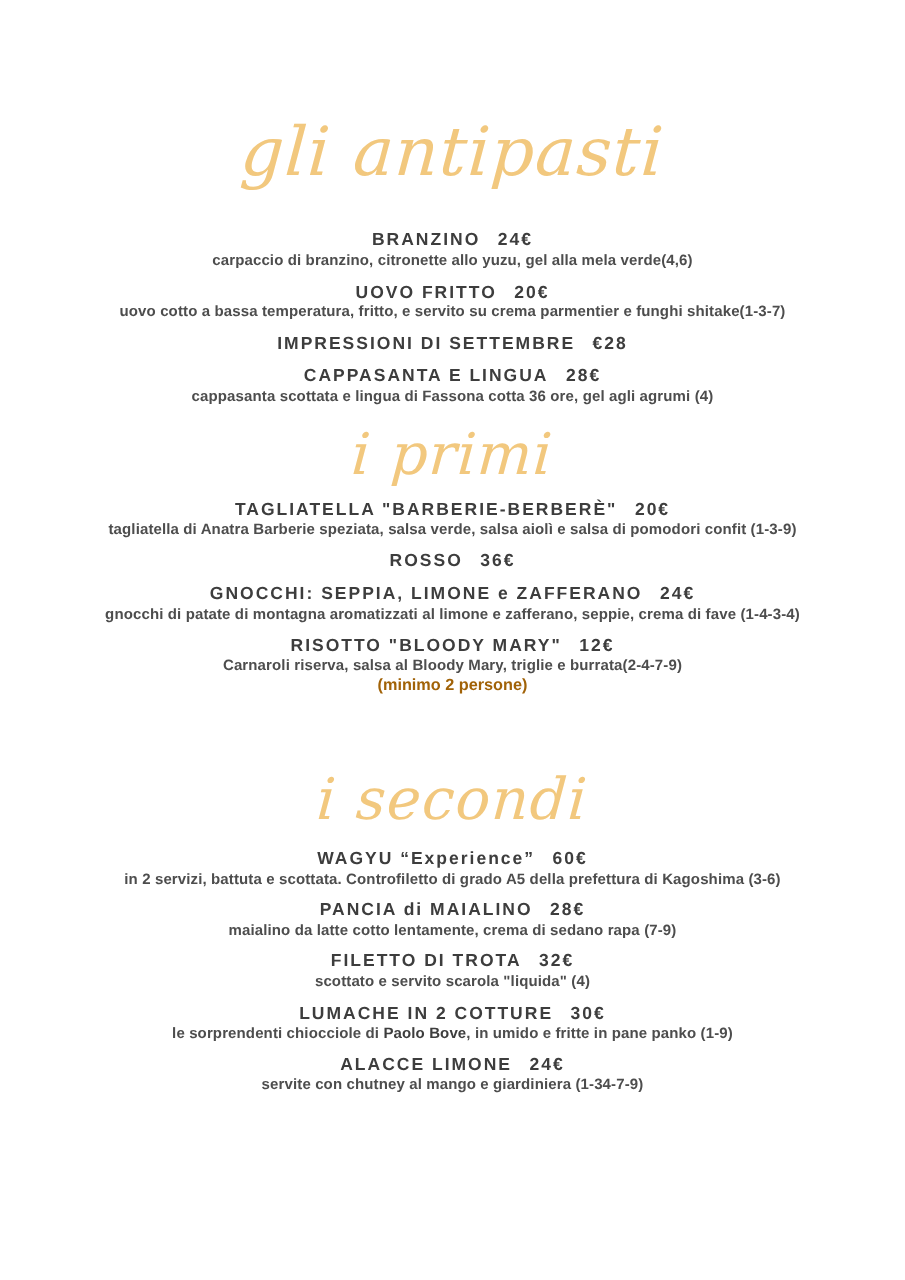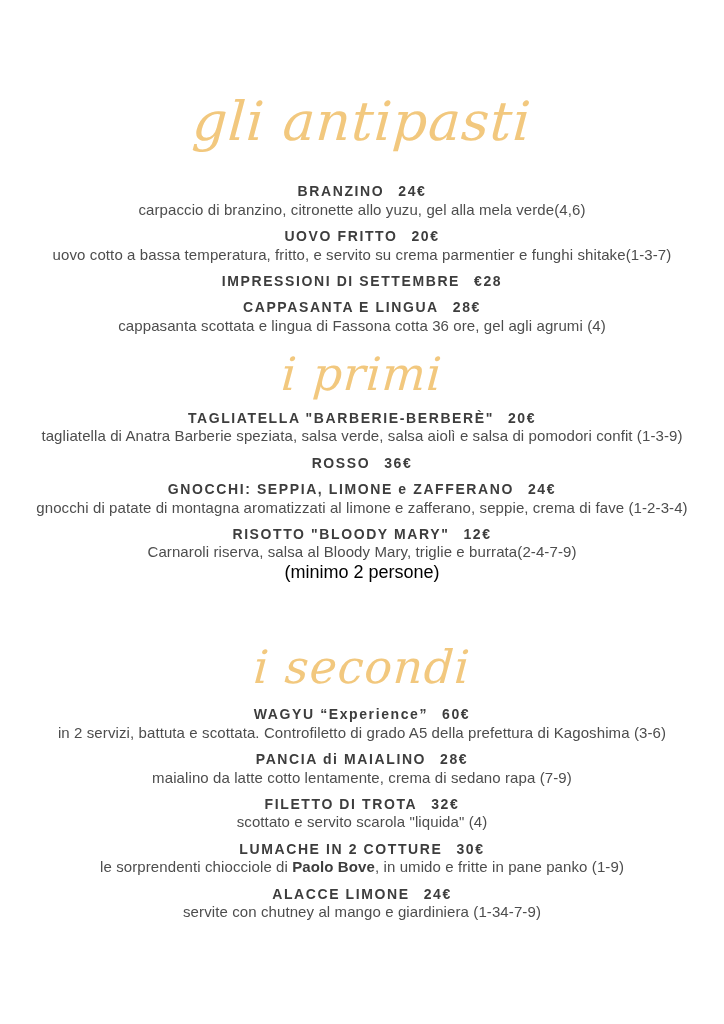--- a/index.html
+++ b/index.html
@@ -54,30 +54,31 @@
     font-weight: 700;
     color: #3d3d3d;
     letter-spacing: 1.6px;
     line-height: 1.25;
   }
   .item-price {
     margin-left: 14px;
     white-space: nowrap;
   }
   .item-desc {
-    font-size: 15px;
+    font-size: 12px;
     color: #4d4d4d;
     line-height: 1.22;
     letter-spacing: 0.1px;
+    font-weight: bold;
   }
   .item-desc b { color: #3d3d3d; }
   .item-note {
-    font-size: 18px;
-    font-weight: 400;
-    color: #000000;
+    font-size: 13px;
+    font-weight: 700;
+    color: #a16207;
     line-height: 1.22;
   }
 </style>
 </head>
 <body>
 
 <div class="page">
   <div class="menu-sections">
       <section class="section">
         <h2 class="section-title">gli antipasti</h2>
@@ -101,21 +102,21 @@
         <h2 class="section-title">i primi</h2>
         <div class="menu-item">
           <div class="item-head"><span class="item-name">TAGLIATELLA "BARBERIE-BERBERÈ"</span><span class="item-price">20€</span></div>
           <div class="item-desc">tagliatella di Anatra Barberie speziata, salsa verde, salsa aiolì e salsa di pomodori confit (1-3-9)</div>
         </div>
         <div class="menu-item">
           <div class="item-head"><span class="item-name">ROSSO</span><span class="item-price">36€</span></div>
         </div>
         <div class="menu-item">
           <div class="item-head"><span class="item-name">GNOCCHI: SEPPIA, LIMONE e ZAFFERANO</span><span class="item-price">24€</span></div>
-          <div class="item-desc">gnocchi di patate di montagna aromatizzati al limone e zafferano, seppie, crema di fave (1-2-3-4)</div>
+          <div class="item-desc">gnocchi di patate di montagna aromatizzati al limone e zafferano, seppie, crema di fave (1-4-3-4)</div>
         </div>
         <div class="menu-item">
           <div class="item-head"><span class="item-name">RISOTTO "BLOODY MARY"</span><span class="item-price">12€</span></div>
           <div class="item-desc">Carnaroli riserva, salsa al Bloody Mary, triglie e burrata(2-4-7-9)</div>
           <div class="item-note">(minimo 2 persone)</div>
         </div>
       </section>
       <section class="section">
         <h2 class="section-title">i secondi</h2>
         <div class="menu-item">

